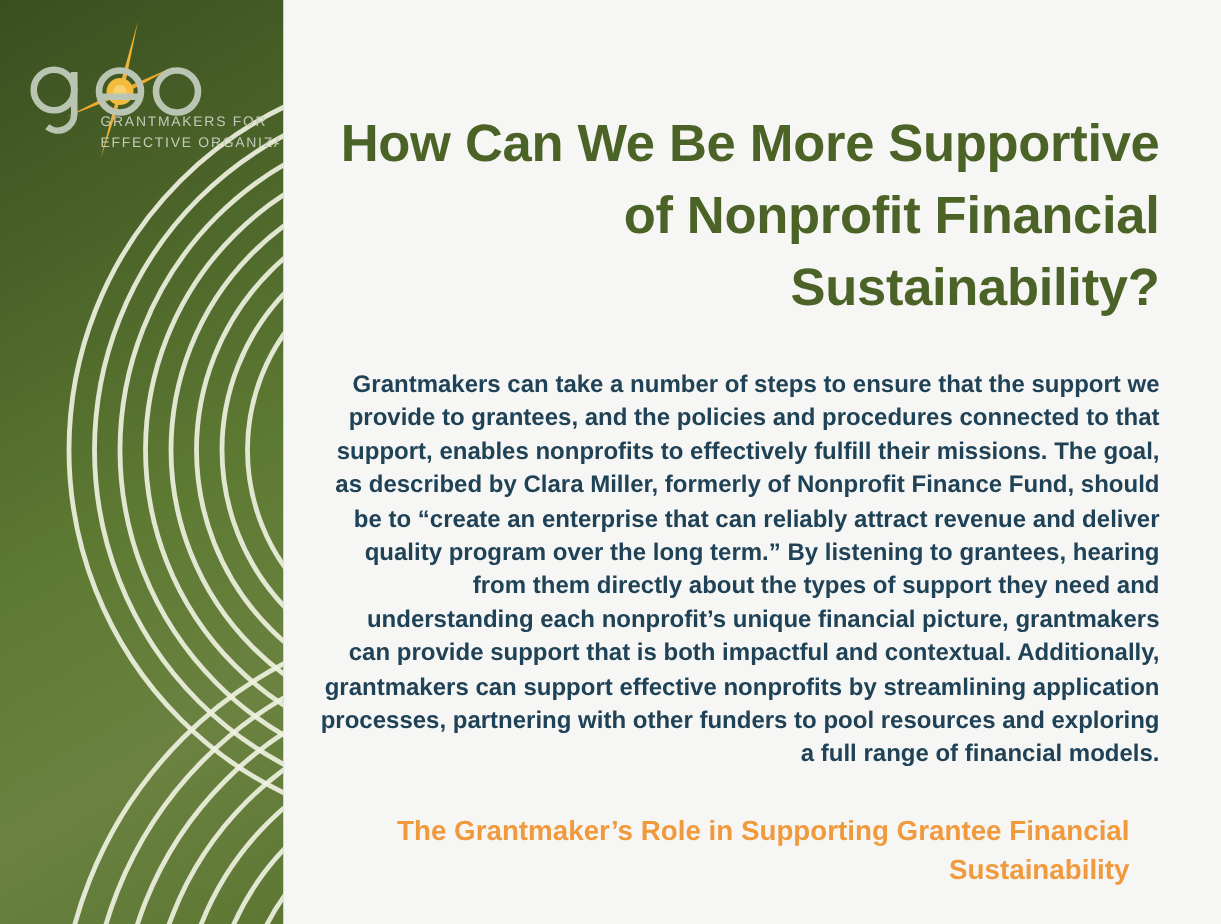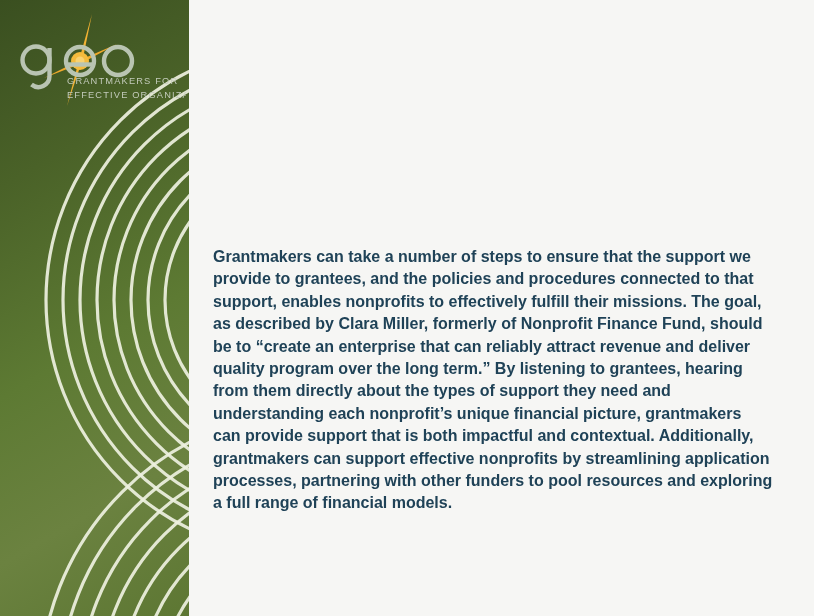--- a/index.html
+++ b/index.html
@@ -9,20 +9,21 @@
   }
   body {
     font-family: "Liberation Sans", sans-serif;
   }
   #page {
     position: relative;
     width: 814px;
     height: 616px;
     overflow: hidden;
     background: #f6f6f4;
+    text-align: right;
   }
 
   
   #sidebar {
     position: absolute;
     left: 0;
     top: 0;
     width: 189px;
     height: 616px;
     overflow: hidden;
@@ -147,17 +148,19 @@
         </g>
 
         <text x="53" y="70" fill="#c3cbbb" font-family="Liberation Sans, sans-serif" font-size="9.3" letter-spacing="1.15">GRANTMAKERS FOR</text>
         <text x="53" y="84" fill="#c3cbbb" font-family="Liberation Sans, sans-serif" font-size="9.3" letter-spacing="1.15">EFFECTIVE ORGANIZATIONS</text>
       </svg>
     </div>
   </div>
 
   <div id="content">
 
+    <h1 id="headline">How Can We Be More Supportive of Nonprofit Financial Sustainability?</h1>
 
     <p id="body-copy">Grantmakers can take a number of steps to ensure that the support we provide to grantees, and the policies and procedures connected to that support, enables nonprofits to effectively fulfill their missions. The goal, as described by Clara Miller, formerly of Nonprofit Finance Fund, should be to “create an enterprise that can reliably attract revenue and deliver quality program over the long term.” By listening to grantees, hearing from them directly about the types of support they need and understanding each nonprofit’s unique financial picture, grantmakers can provide support that is both impactful and contextual. Additionally, grantmakers can support effective nonprofits by streamlining application processes, partnering with other funders to pool resources and exploring a full range of financial models.</p>
 
+    <h2 id="subheading">The Grantmaker’s Role in Supporting Grantee Financial Sustainability</h2>
   </div>
 </div>
 
 </body></html>

